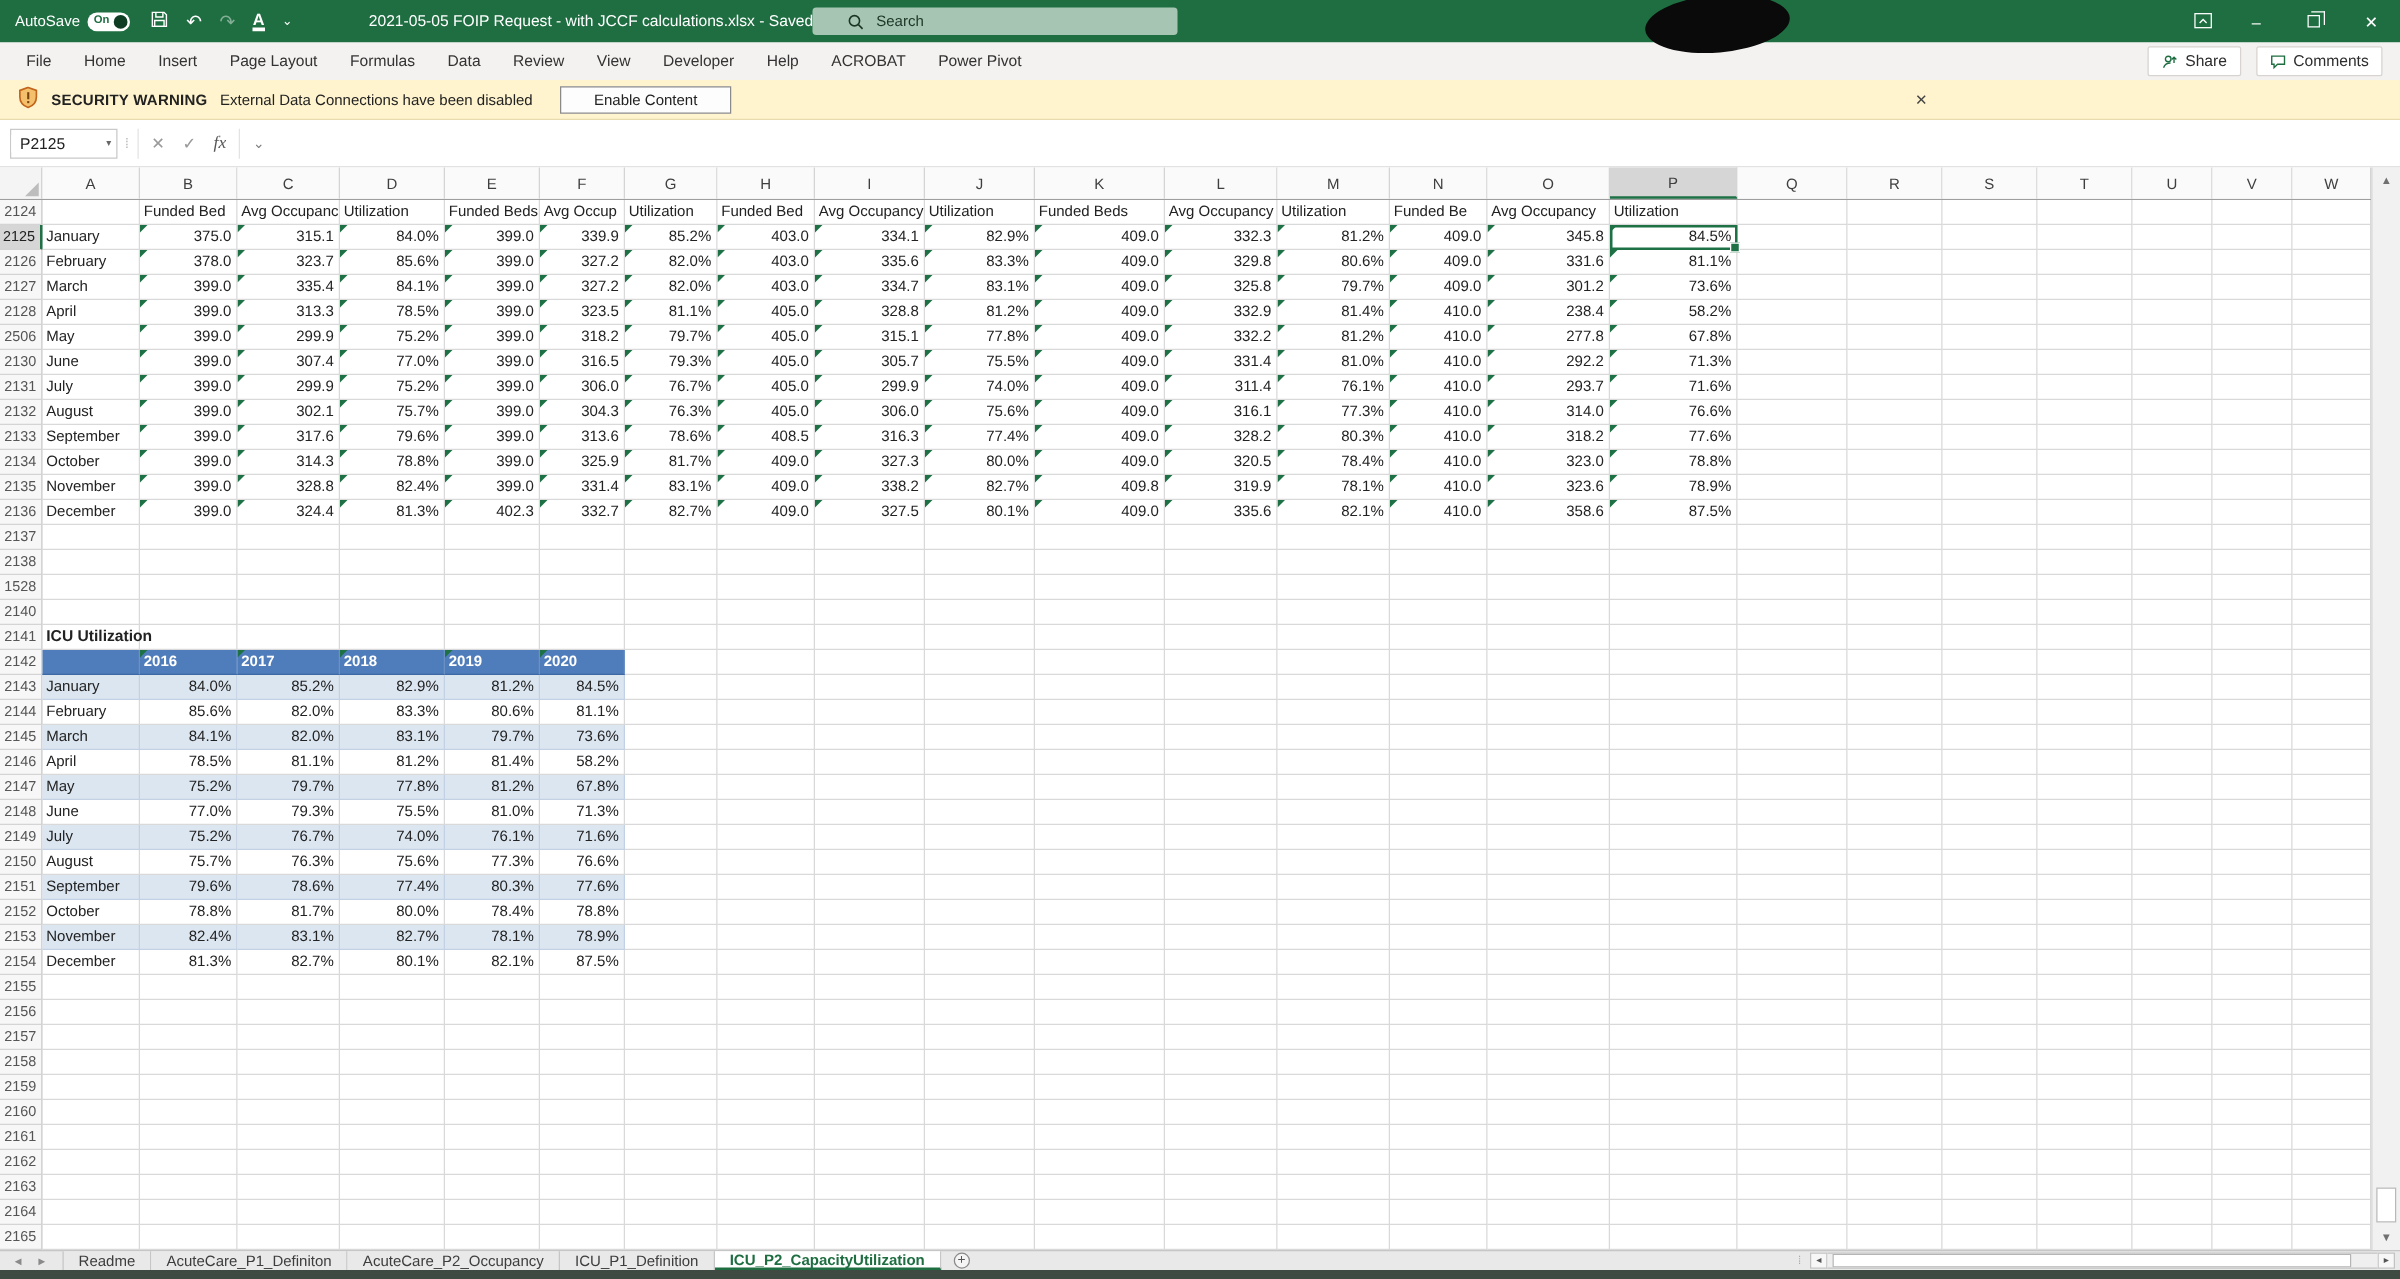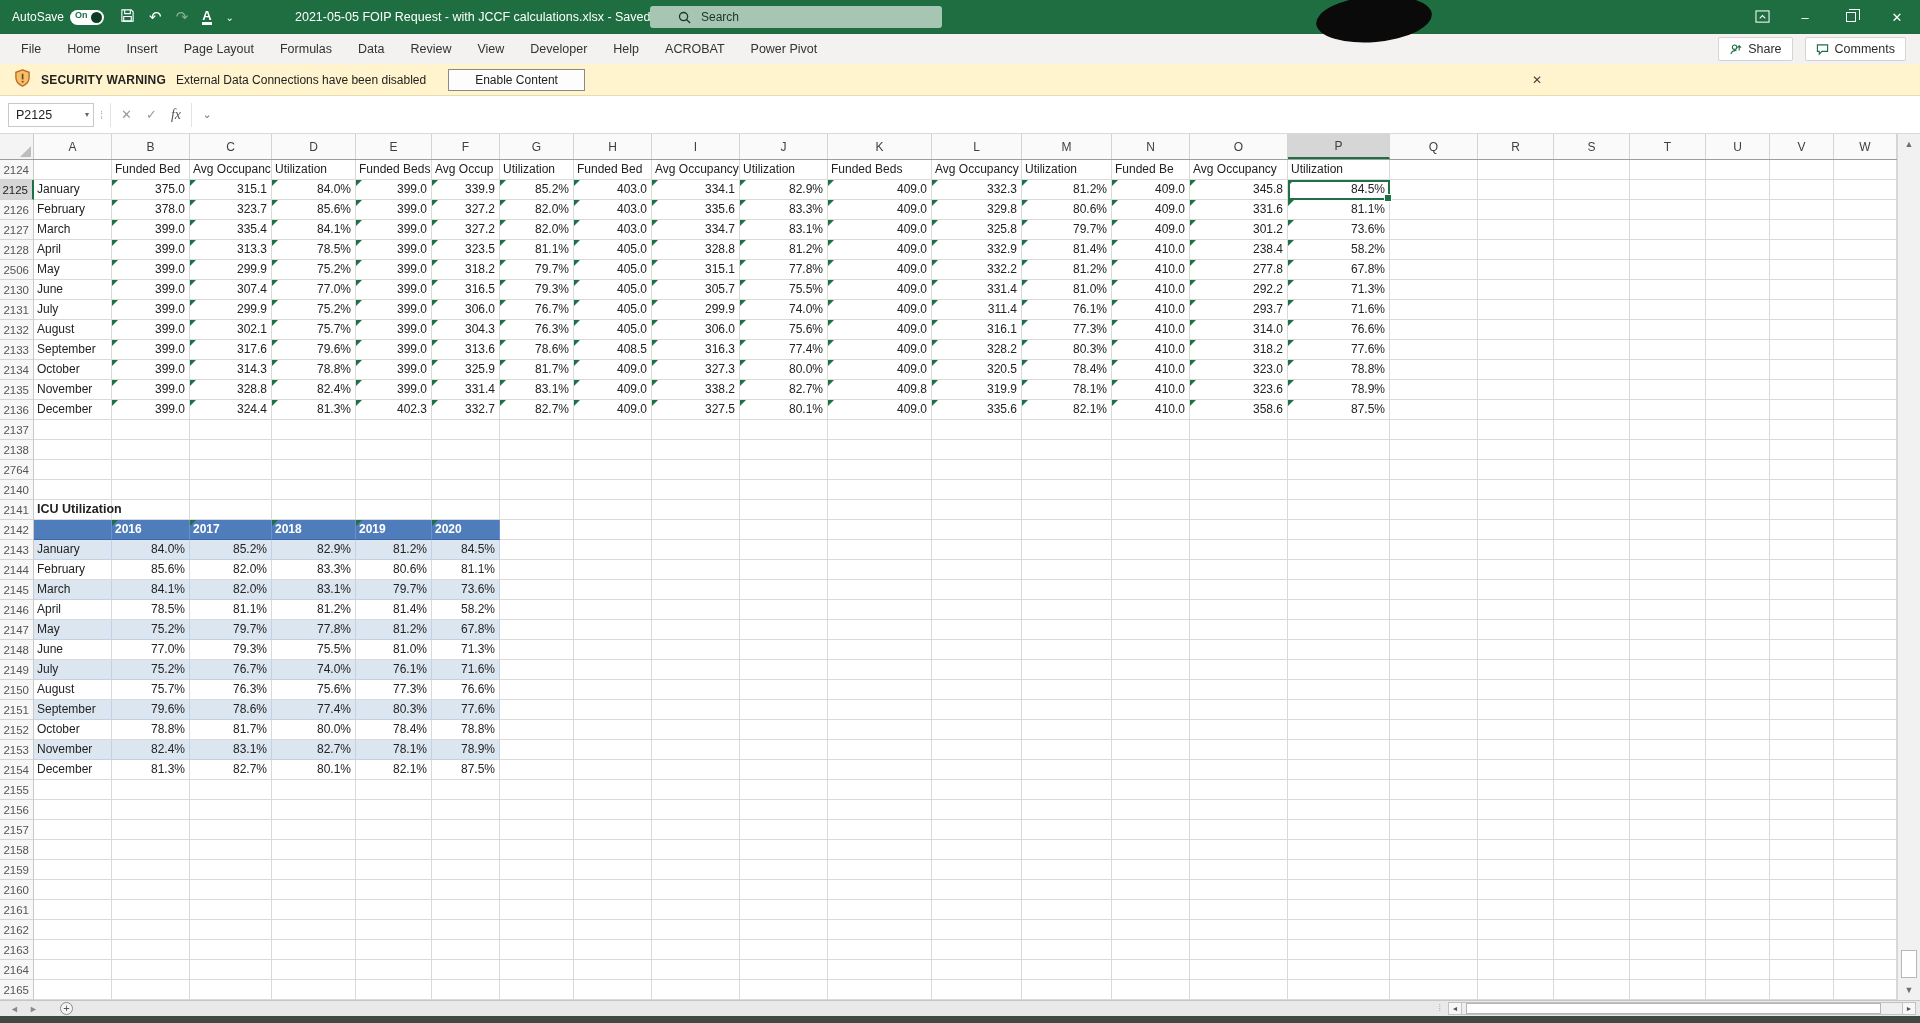--- a/index.html
+++ b/index.html
@@ -629,21 +629,21 @@
         <div class="g-cell" style="width: 102px;"></div>
         <div class="g-cell" style="width: 88px;"></div>
         <div class="g-cell" style="width: 76px;"></div>
         <div class="g-cell" style="width: 76px;"></div>
         <div class="g-cell" style="width: 76px;"></div>
         <div class="g-cell" style="width: 64px;"></div>
         <div class="g-cell" style="width: 64px;"></div>
         <div class="g-cell" style="width: 63px;"></div>
       </div>
       <div class="g-row">
-        <div class="row-h" style="width: 34px;">2764</div>
+        <div class="row-h" style="width: 34px;">1528</div>
         <div class="g-cell" style="width: 78px;"></div>
         <div class="g-cell" style="width: 78px;"></div>
         <div class="g-cell" style="width: 82px;"></div>
         <div class="g-cell" style="width: 84px;"></div>
         <div class="g-cell" style="width: 76px;"></div>
         <div class="g-cell" style="width: 68px;"></div>
         <div class="g-cell" style="width: 74px;"></div>
         <div class="g-cell" style="width: 78px;"></div>
         <div class="g-cell" style="width: 88px;"></div>
         <div class="g-cell" style="width: 88px;"></div>
@@ -1343,20 +1343,27 @@
     <span class="v-up">▲</span>
     <span class="v-thumb"></span>
     <span class="v-down">▼</span>
   </div>
 
   <div class="tabbar">
     <div class="tab-nav">
       <span>◄</span>
       <span>►</span>
     </div>
+    <div class="sheet-tabs" id="sheetTabs">
+        <span class="sheet-tab">Readme</span>
+        <span class="sheet-tab">AcuteCare_P1_Definiton</span>
+        <span class="sheet-tab">AcuteCare_P2_Occupancy</span>
+        <span class="sheet-tab">ICU_P1_Definition</span>
+        <span class="sheet-tab active">ICU_P2_CapacityUtilization</span>
+      </div>
     <div class="new-sheet">
       <span class="plus-circle">+</span>
     </div>
   </div>
   <div class="h-scroll">
     <span class="h-dots">⁞</span>
     <span class="h-arrow">◄</span>
     <span class="h-track">
         <span class="h-thumb"></span>
       </span>

